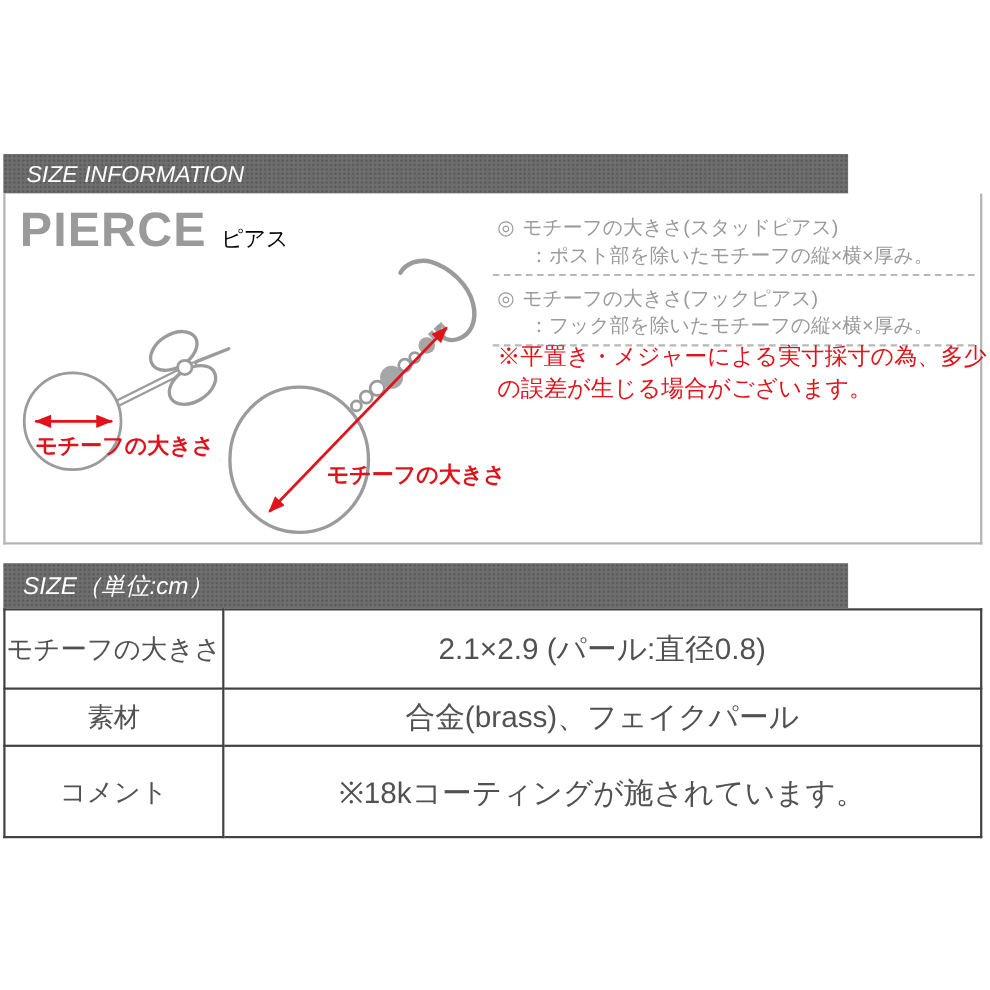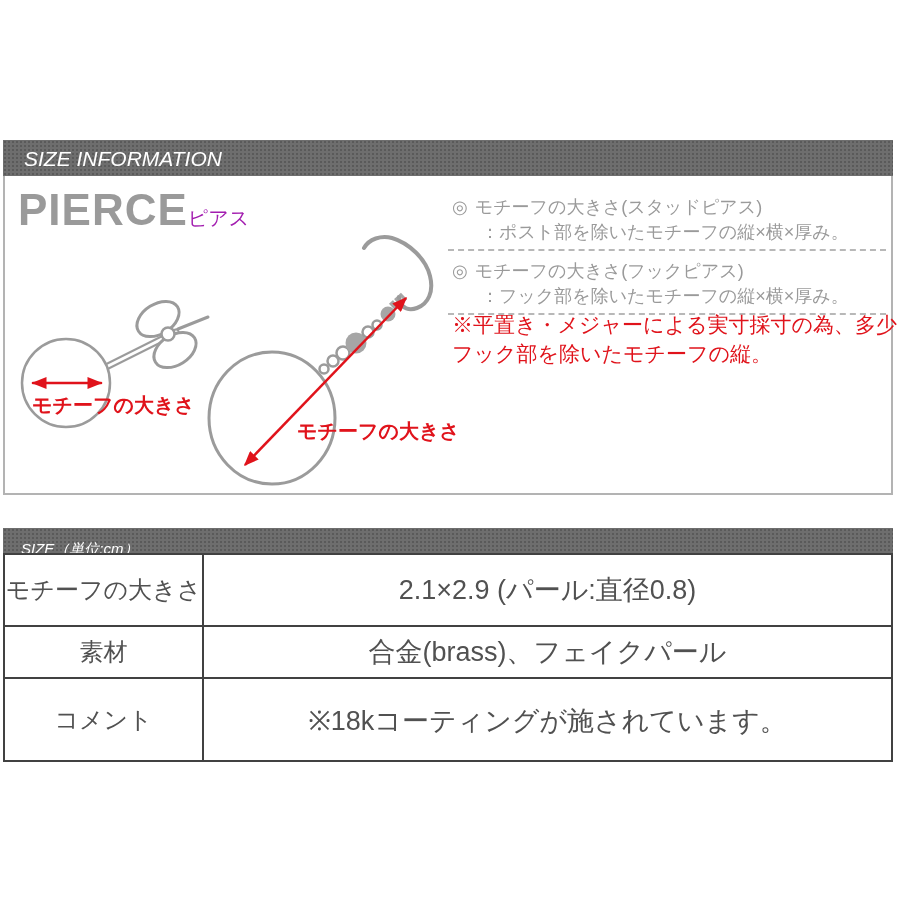--- a/index.html
+++ b/index.html
@@ -5,46 +5,46 @@
   * { margin:0; padding:0; box-sizing:border-box; }
   html,body { background:#ffffff; }
   body { font-family:"Liberation Sans", sans-serif; }
   #screen {
     position:relative; width:900px; height:900px;
     background:#ffffff; overflow:hidden;
   }
 
   
   .gray-bar {
-    position:absolute; left:3px; width:890px;
+    position:absolute; left:3px; width:768px;
     background-color:#6e6e6e;
     background-image: radial-gradient(#5a5a5a 1px, rgba(0,0,0,0) 1.2px);
     background-size:4px 4px;
     color:#ffffff; font-style:italic;
     overflow:hidden; white-space:nowrap;
   }
   #size-info-bar { top:140px; height:36px; line-height:37px; font-size:21px; padding-left:21px; }
-  #size-table-bar { top:528px; height:41px; line-height:42px; font-size:15px; padding-left:18px; }
+  #size-table-bar { top:512px; height:41px; line-height:42px; font-size:22px; padding-left:18px; }
 
   
   #pierce-box {
     position:absolute; left:3px; top:176px; width:890px; height:319px;
     background:#ffffff;
     border:2px solid #b3b3b3; border-top:none;
   }
 
   #pierce-title-row {
     position:absolute; left:18px; top:188px;
     display:flex; align-items:baseline;text-align:center;
   }
   #pierce-title-en {
     font-size:44px; font-weight:bold; color:#9a9a9a; letter-spacing:1px; line-height:1.0;
   }
   #pierce-title-ja {
-    font-size:20px; color:#a21caf; 
+    font-size:20px; color:#000000; margin-left:13px;
   }
 
   
   #notes {
     position:absolute; left:448px; top:195px; width:438px;
     color:#9a9a9a; font-size:18px;
   }
   .note { border-bottom:2px dashed #b8b8b8; padding-bottom:4px; margin-bottom:8px; }
   .note-label { line-height:25px; padding-left:4px; }
   .note-desc  { line-height:25px; padding-left:33px; }
@@ -133,21 +133,21 @@
       <div class="note-desc">：ポスト部を除いたモチーフの縦×横×厚み。</div>
     </div>
     <div class="note">
       <div class="note-label"><span class="note-bullet">◎</span><span>モチーフの大きさ(フックピアス)</span></div>
       <div class="note-desc">：フック部を除いたモチーフの縦×横×厚み。</div>
     </div>
   </div>
 
   <div id="warning">
     <div>※平置き・メジャーによる実寸採寸の為、多少</div>
-    <div>フック部を除いたモチーフの縦。</div>
+    <div>の誤差が生じる場合がございます。</div>
   </div>
 
   <div id="size-table-bar" class="gray-bar">
     <span>SIZE（単位:cm）</span>
   </div>
 
   <table id="size-table">
     <tbody>
       <tr class="r1">
         <th>モチーフの大きさ</th>

